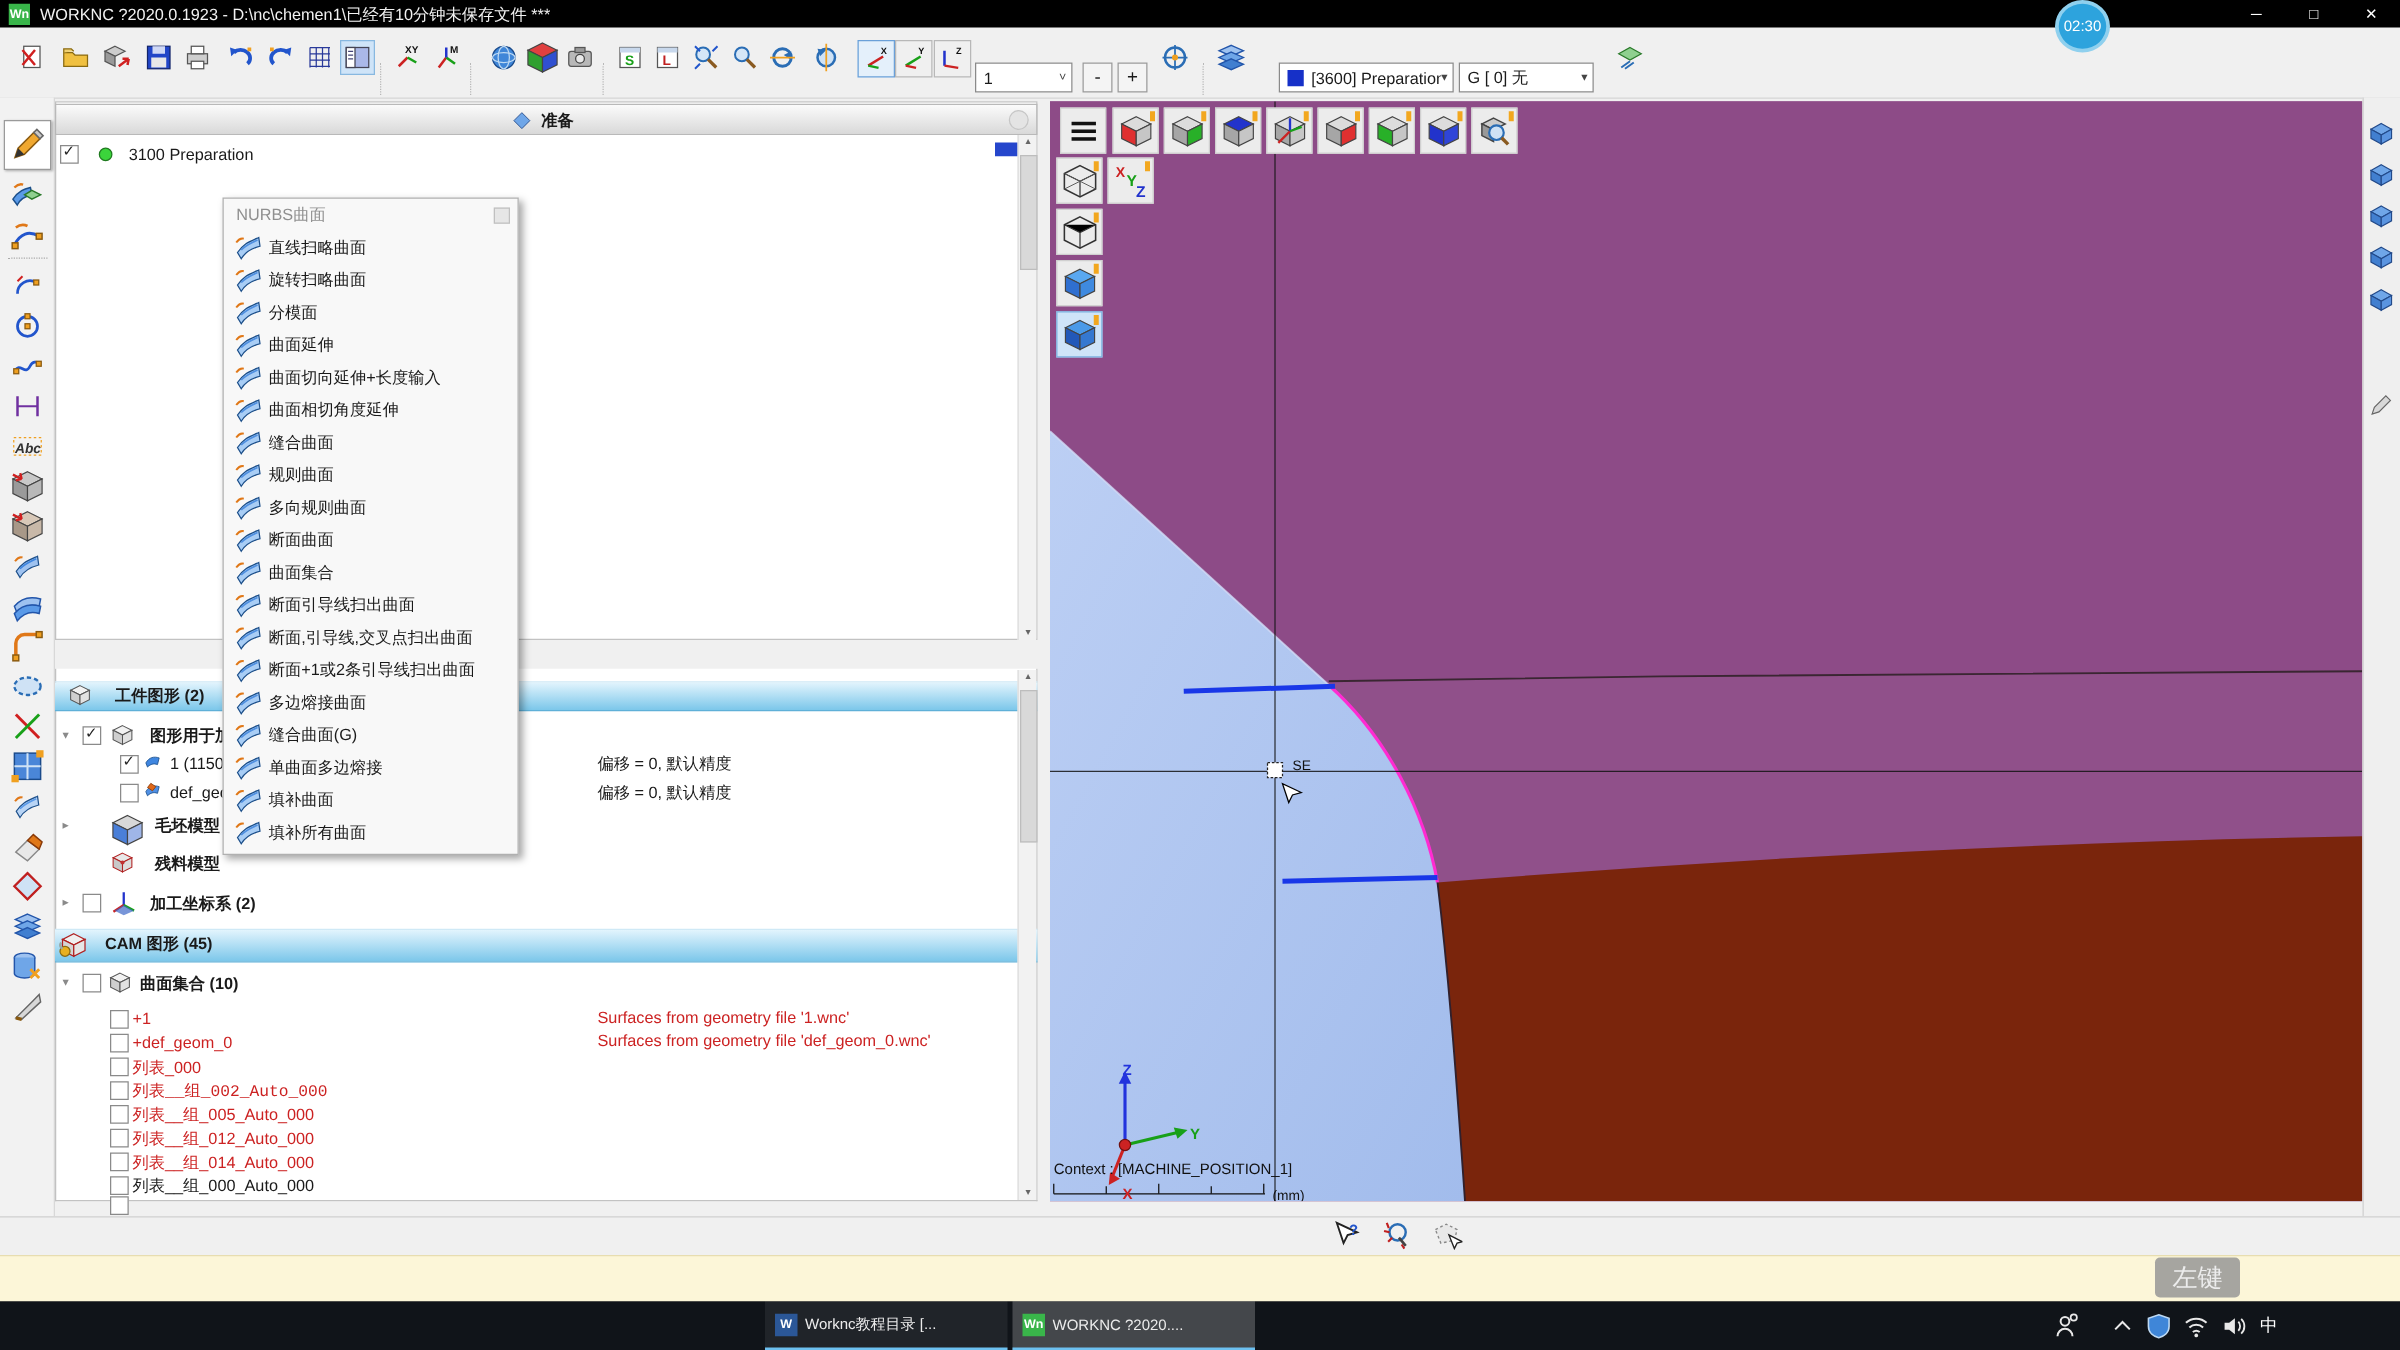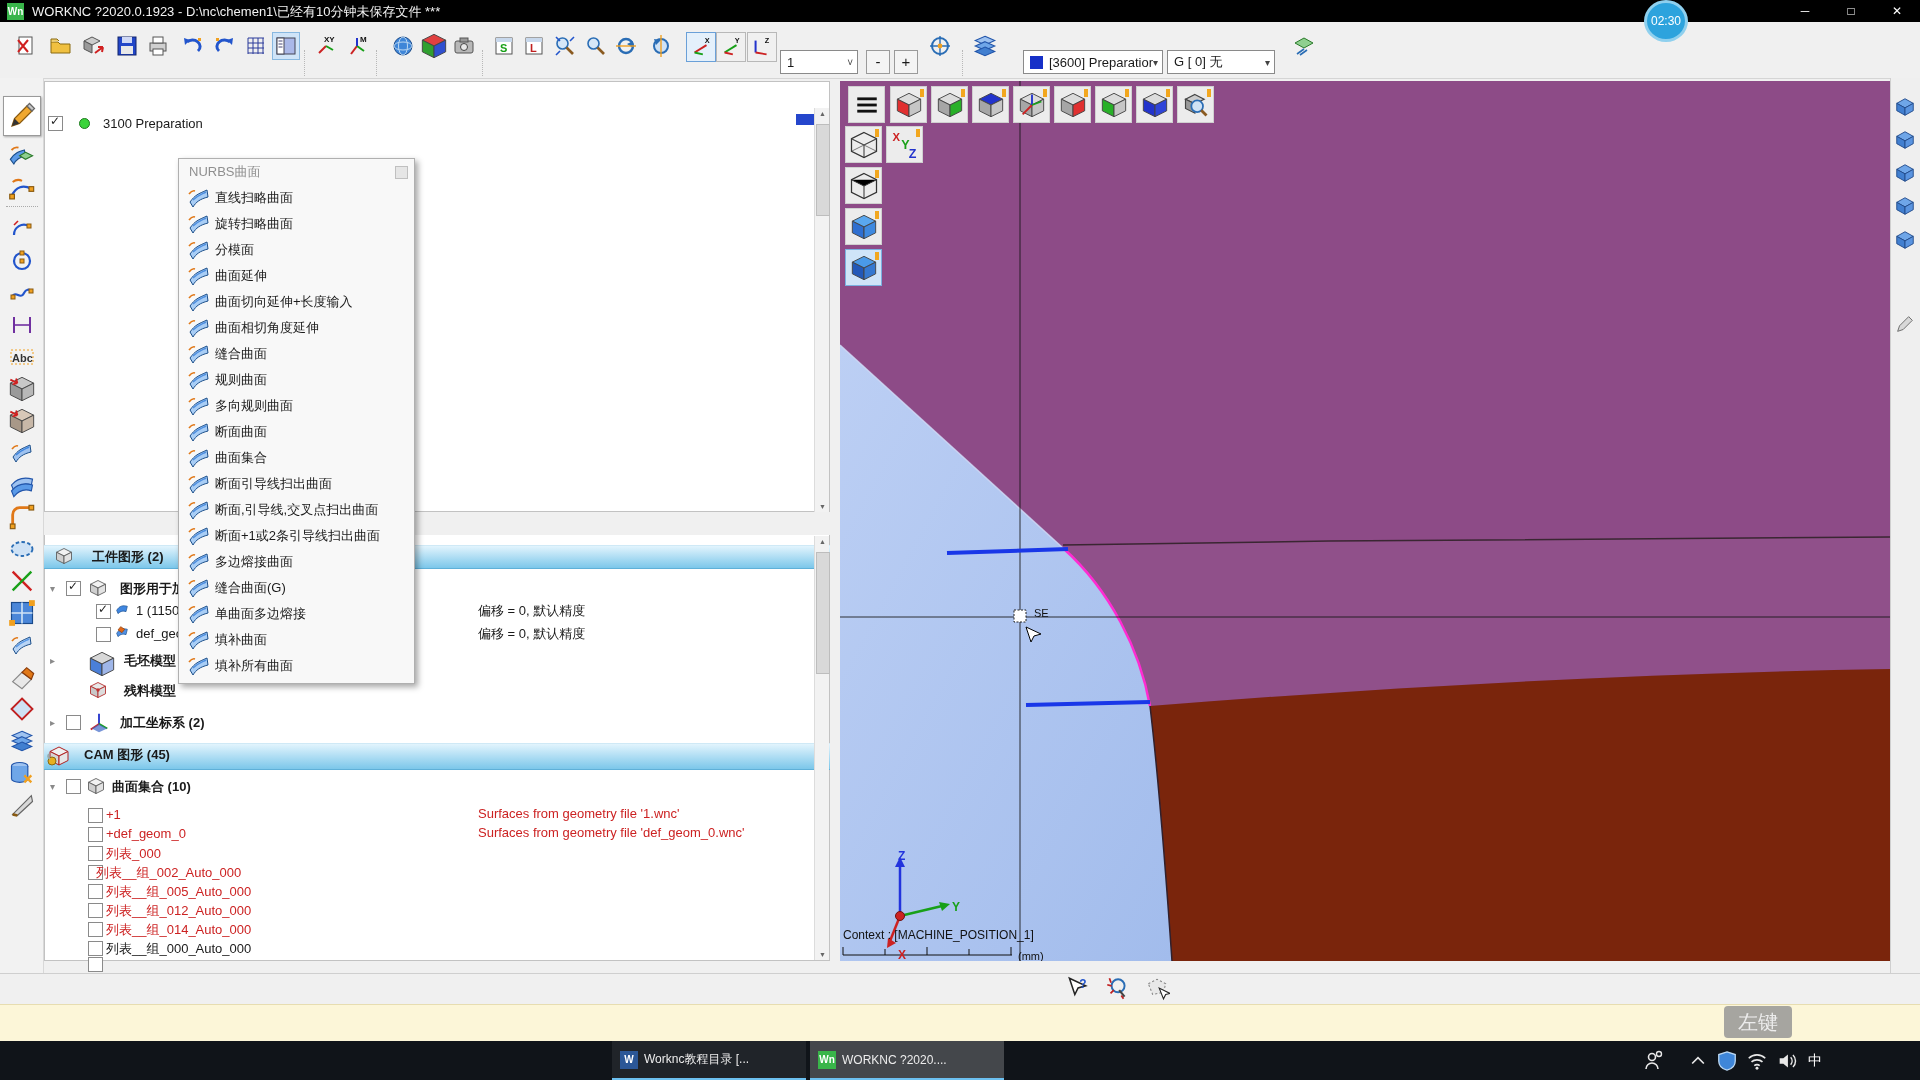--- a/index.html
+++ b/index.html
@@ -99,20 +99,29 @@
     <div class="winctl abs" style="left:1874px;">✕</div>
   </div>
   <div id="clock-ov" class="abs">02:30</div>
 
 
   <div id="toolbar" class="abs"></div>
 
   <div id="leftstrip" class="abs"></div>
 
   <div id="prep-panel" class="abs"></div>
+  <div id="prep-hdr" class="abs panel-hdr">
+    <span class="abs" style="left:364px;top:4px;" id="prep-hdr-icon">
+        <svg width="17" height="17" viewBox="0 0 24 24">
+          <polygon points="12,3 21,12 12,21 3,12" fill="#6fa6e8" stroke="#224a8a"></polygon>
+        </svg>
+      </span>
+    <span class="t abs" style="left:388px;top:4px;">准备</span>
+    <span class="abs" style="left:762px;top:4px;width:16px;height:16px;border-radius:50%;background:#e4e4e4;border:1px solid #c6c6c6;box-sizing:border-box;"></span>
+  </div>
   <div class="abs trow" style="left:48px;top:112px;">
     <span class="cb on"></span>
     <span class="led" style="margin-left:16px;"></span>
     <span style="margin-left:13px;">3100  Preparation</span>
   </div>
   <div class="abs" style="left:796px;top:114px;width:24px;height:11px;background:#2546cc;"></div>
   <div class="vscroll abs" style="left:814px;top:108px;height:404px;">
     <div class="varrow" style="top:2px;">▲</div>
     <div class="vthumb" style="top:16px;height:90px;"></div>
     <div class="varrow" style="bottom:2px;">▼</div>
@@ -232,21 +241,21 @@
         <div class="cb" style="position: absolute; left: 44px; top: 3px;"></div>
         <div class=" red" style="position: absolute; left: 62px; top: 2px;">+def_geom_0</div>
       </div>
       <div class="annot red" style="top: 825px;">Surfaces from geometry file 'def_geom_0.wnc'</div>
       <div class="trow" style="top: 843px; height: 20px; left: 44px;">
         <div class="cb" style="position: absolute; left: 44px; top: 3px;"></div>
         <div class=" red" style="position: absolute; left: 62px; top: 2px;">列表_000</div>
       </div>
       <div class="trow" style="top: 862px; height: 20px; left: 44px;">
         <div class="cb" style="position: absolute; left: 44px; top: 3px;"></div>
-        <div class=" red" style="position: absolute; left: 52px; top: 2px;">列表__组_002_Auto_000</div>
+        <div class=" red" style="position: absolute; left: 62px; top: 2px; font-family: Liberation Mono, monospace;">列表__组_002_Auto_000</div>
       </div>
       <div class="trow" style="top: 881px; height: 20px; left: 44px;">
         <div class="cb" style="position: absolute; left: 44px; top: 3px;"></div>
         <div class=" red" style="position: absolute; left: 62px; top: 2px;">列表__组_005_Auto_000</div>
       </div>
       <div class="trow" style="top: 900px; height: 20px; left: 44px;">
         <div class="cb" style="position: absolute; left: 44px; top: 3px;"></div>
         <div class=" red" style="position: absolute; left: 62px; top: 2px;">列表__组_012_Auto_000</div>
       </div>
       <div class="trow" style="top: 919px; height: 20px; left: 44px;">
@@ -883,21 +892,21 @@
         <rect x="19" y="8" width="4" height="4" fill="#f0a020" stroke="#8a5a10"></rect>
       </svg>
     </div>
     <div class="lbtn" style="top: 310px;">
       <svg width="24" height="24" viewBox="0 0 24 24">
         <line x1="4" y1="4" x2="4" y2="20" stroke="#7030a0" stroke-width="2"></line>
         <line x1="20" y1="4" x2="20" y2="20" stroke="#7030a0" stroke-width="2"></line>
         <line x1="4" y1="12" x2="20" y2="12" stroke="#7030a0" stroke-width="1.6"></line>
       </svg>
     </div>
-    <div class="lbtn" style="top: 342px;">
+    <div class="lbtn" style="top: 342px; font-style: italic;">
       <svg width="24" height="24" viewBox="0 0 24 24">
         <text x="2" y="17" font-size="11" font-weight="bold" fill="#333">Abc</text>
         <rect x="1" y="5" width="22" height="14" fill="none" stroke="#f0a020" stroke-dasharray="2,2"></rect>
       </svg>
     </div>
     <div class="lbtn" style="top: 374px;">
       <svg width="28" height="28" viewBox="0 0 24 24">
         <polygon points="12,2 22,7 12,12 2,7" fill="#c8c8c8" stroke="#444" stroke-width="0.8"></polygon>
         <polygon points="2,7 12,12 12,22 2,17" fill="#9a9a9a" stroke="#444" stroke-width="0.8"></polygon>
         <polygon points="12,12 22,7 22,17 12,22" fill="#b8b8b8" stroke="#444" stroke-width="0.8"></polygon>

